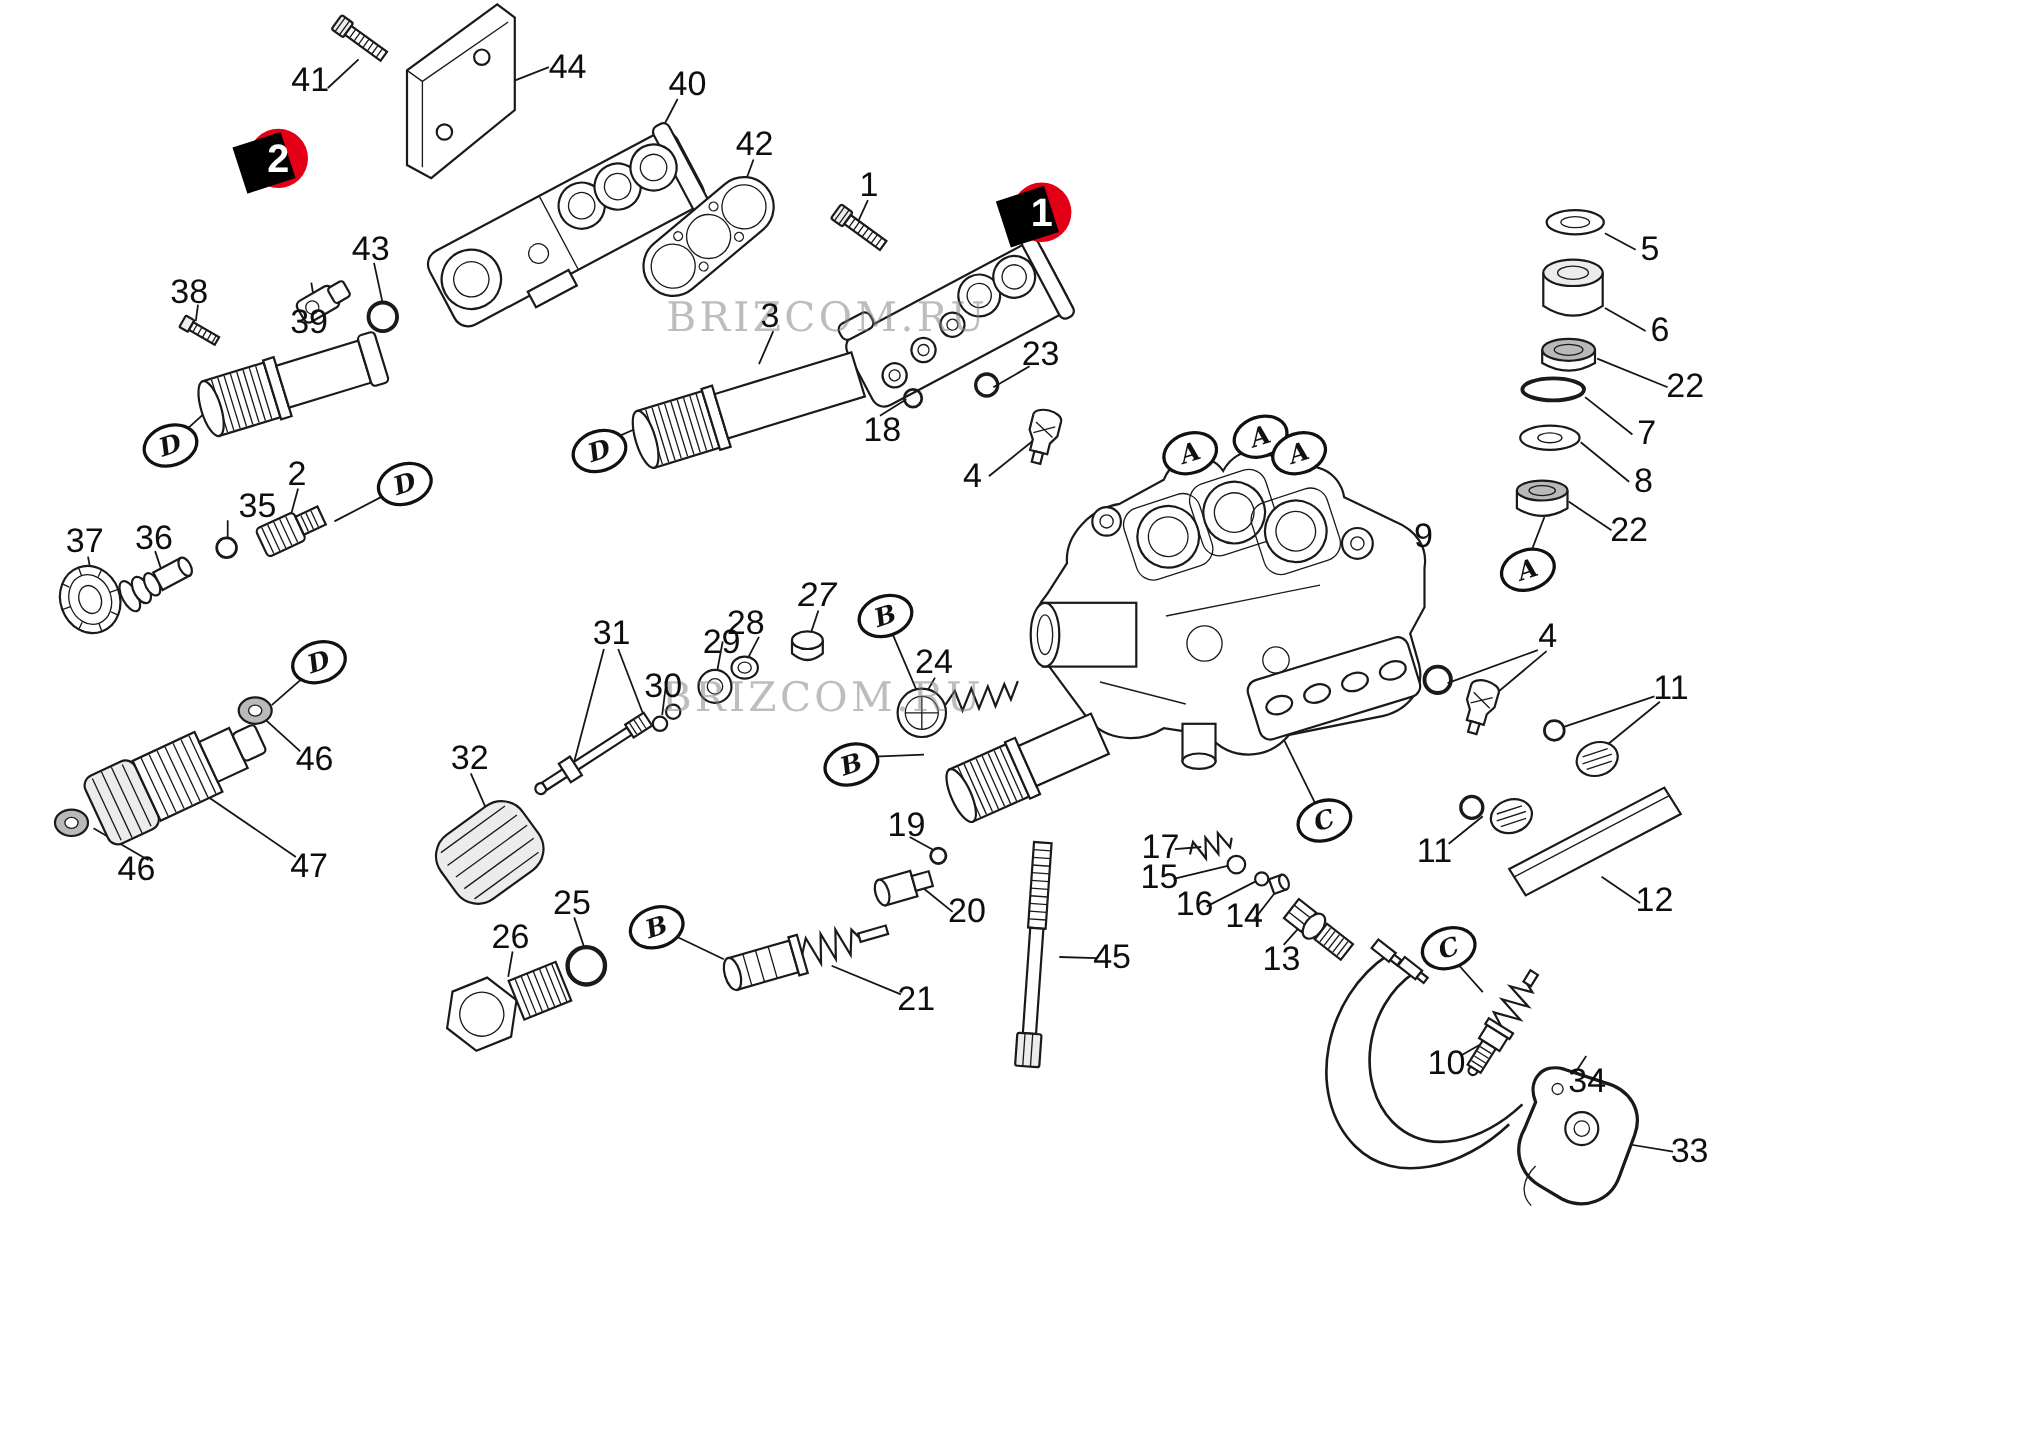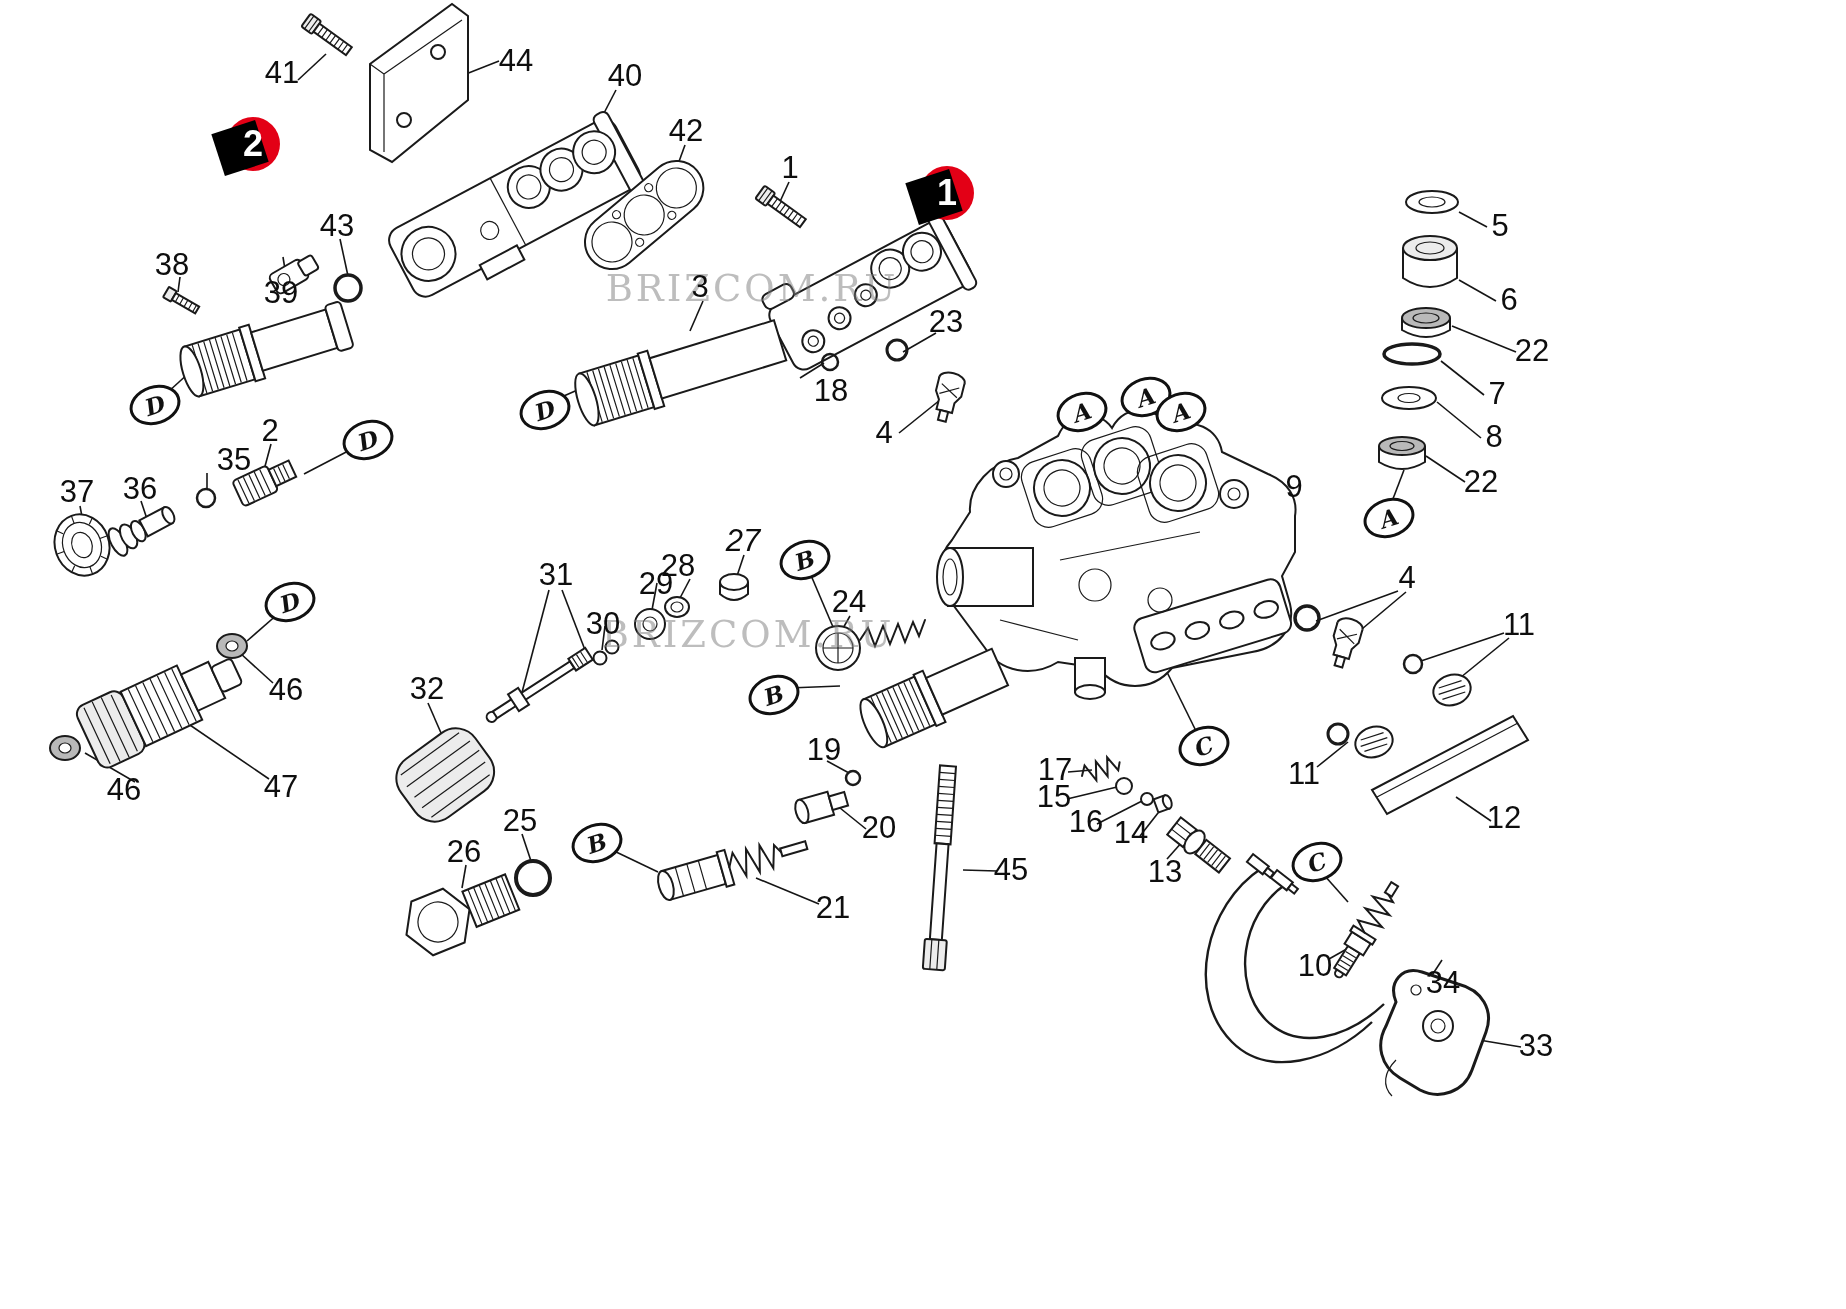--- a/index.html
+++ b/index.html
@@ -484,21 +484,21 @@
     <div class="callout" style="left: 282px; top: 73px;">41</div>
     <div class="callout" style="left: 516px; top: 61px;">44</div>
     <div class="callout" style="left: 625px; top: 76px;">40</div>
     <div class="callout" style="left: 686px; top: 131px;">42</div>
     <div class="callout" style="left: 790px; top: 168px;">1</div>
     <div class="callout" style="left: 337px; top: 226px;">43</div>
     <div class="callout" style="left: 281px; top: 253px; margin-top: 40px;">39</div>
     <div class="callout" style="left: 172px; top: 265px;">38</div>
     <div class="callout" style="left: 700px; top: 287px;">3</div>
     <div class="callout" style="left: 946px; top: 322px;">23</div>
-    <div class="callout" style="left: 831px; top: 391px;">18</div>
+    <div class="callout" style="left: 802px; top: 391px;">18</div>
     <div class="callout" style="left: 1500px; top: 226px;">5</div>
     <div class="callout" style="left: 1509px; top: 300px;">6</div>
     <div class="callout" style="left: 1532px; top: 351px;">22</div>
     <div class="callout" style="left: 1497px; top: 394px;">7</div>
     <div class="callout" style="left: 1494px; top: 437px;">8</div>
     <div class="callout" style="left: 1481px; top: 482px;">22</div>
     <div class="callout" style="left: 270px; top: 431px;">2</div>
     <div class="callout" style="left: 206px; top: 460px; margin-left: 28px;">35</div>
     <div class="callout" style="left: 140px; top: 489px;">36</div>
     <div class="callout" style="left: 77px; top: 492px;">37</div>

